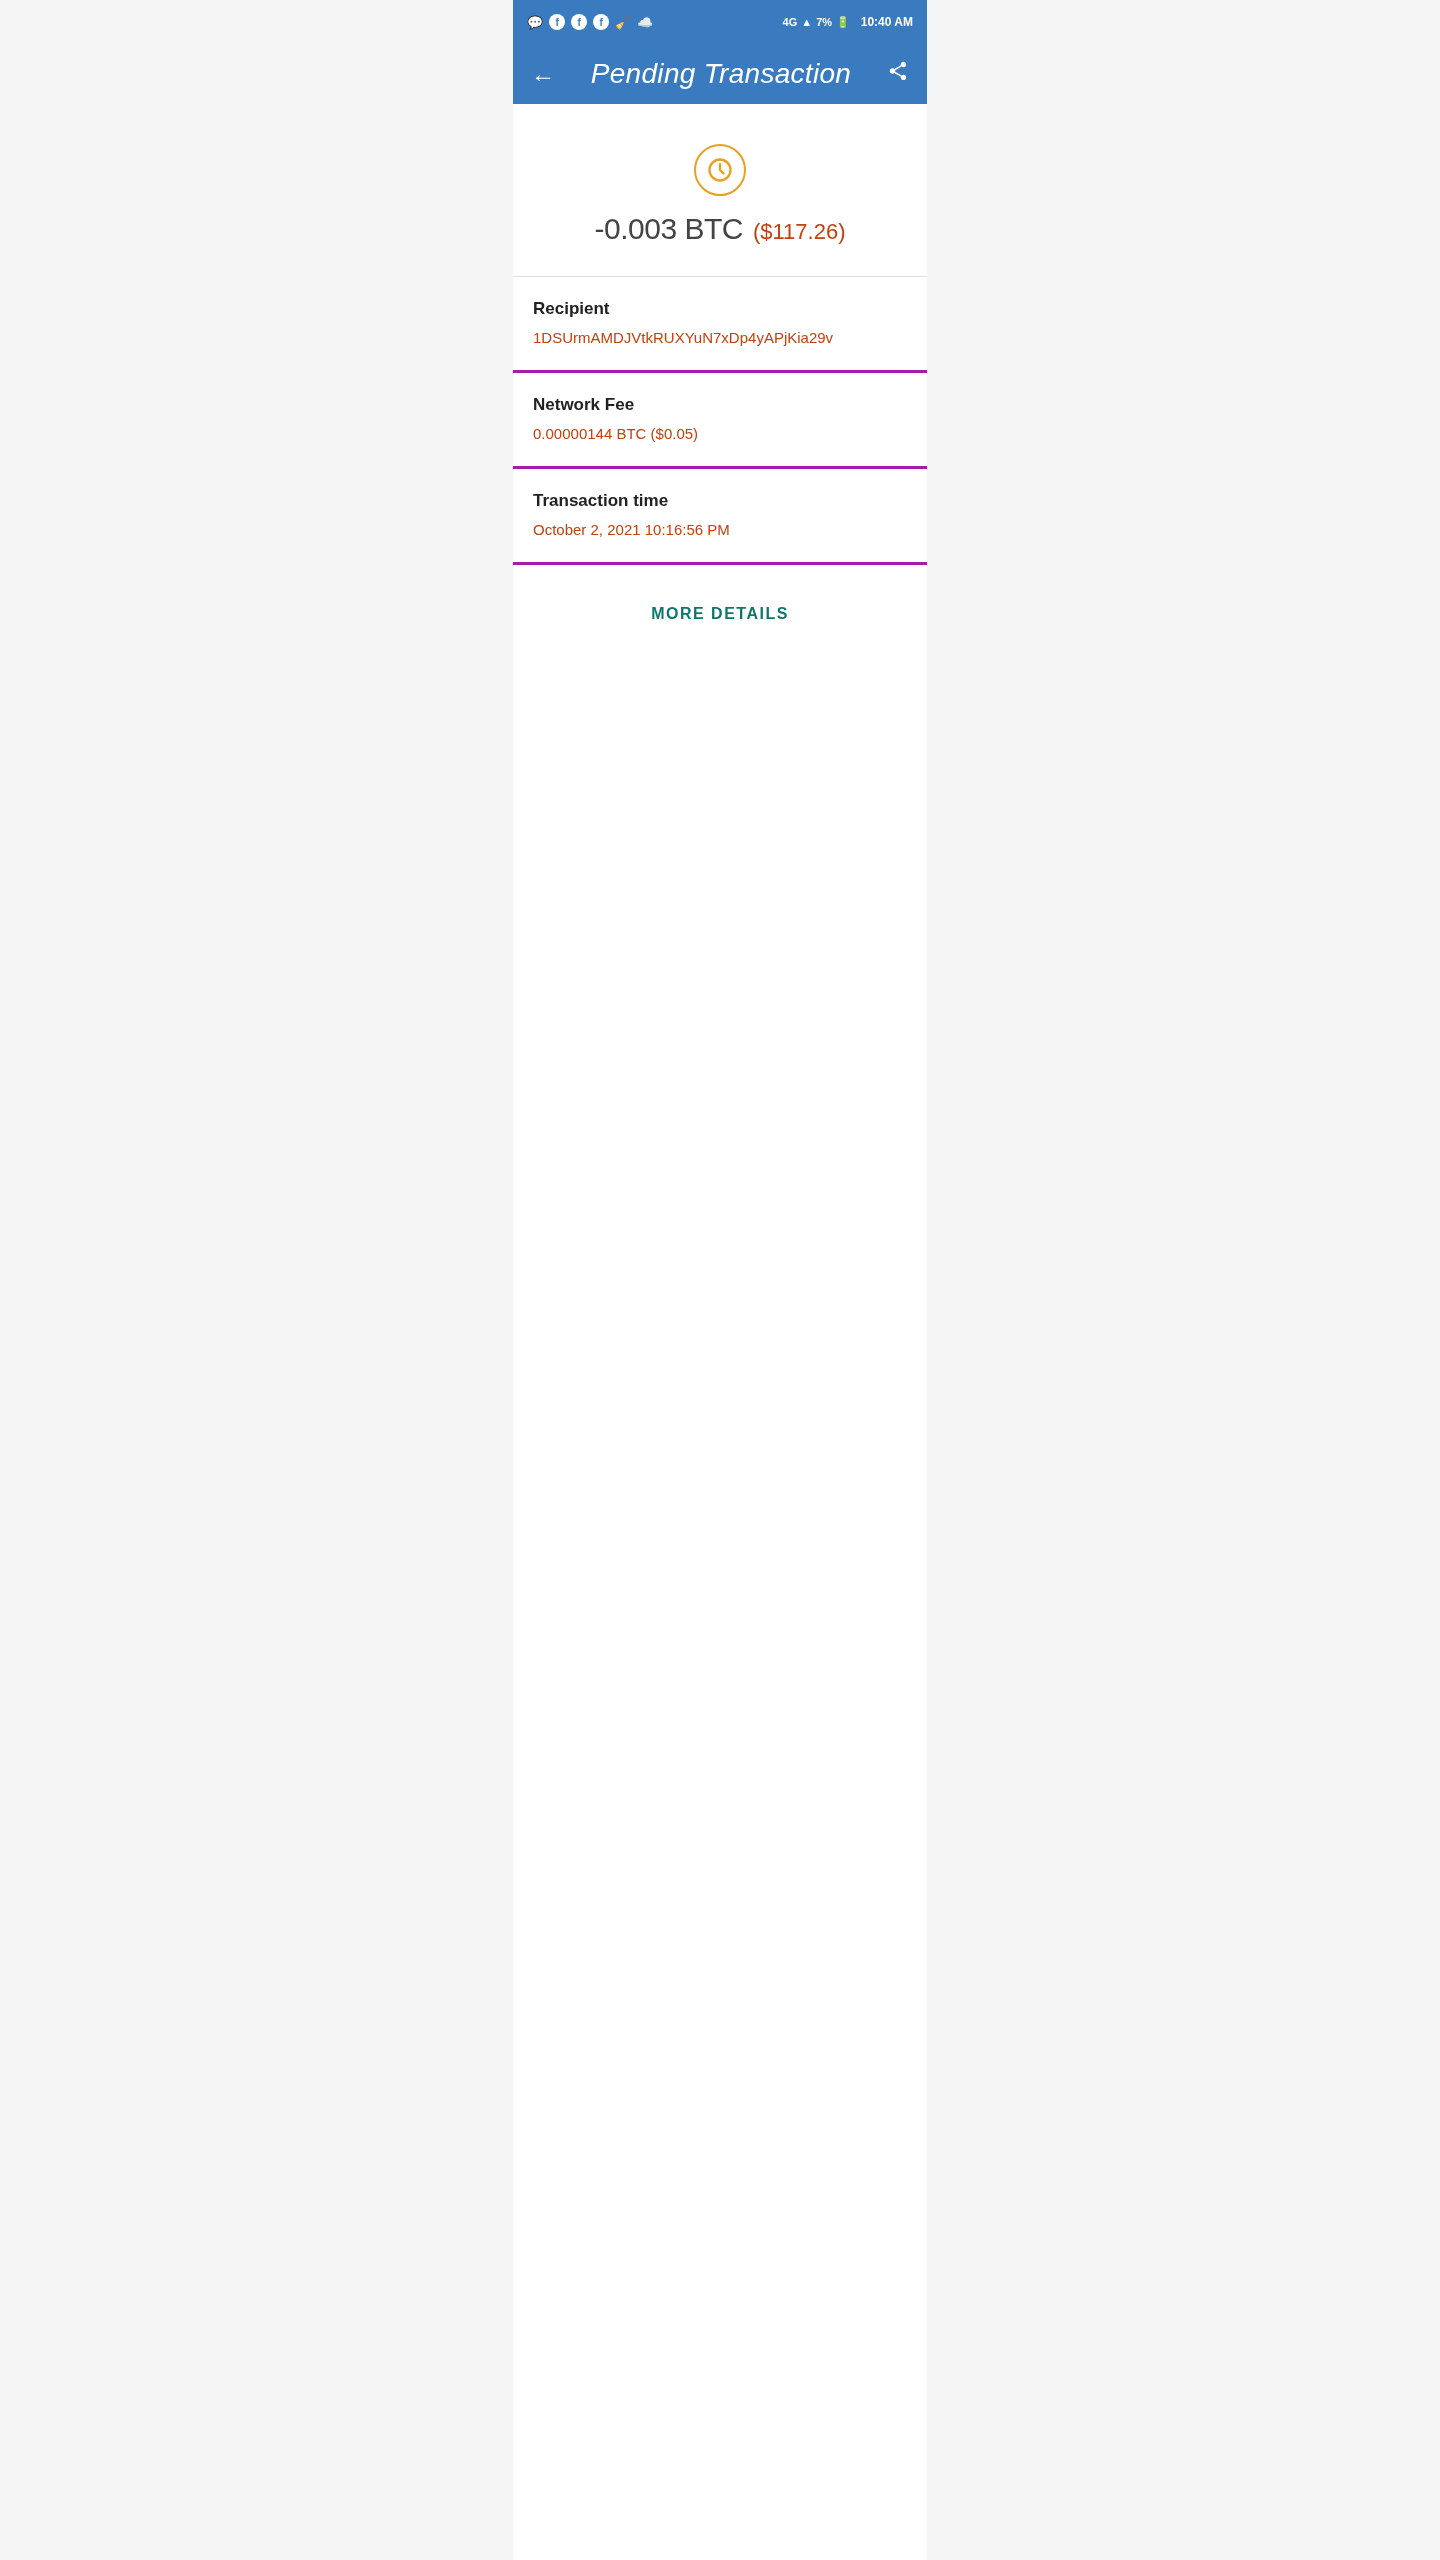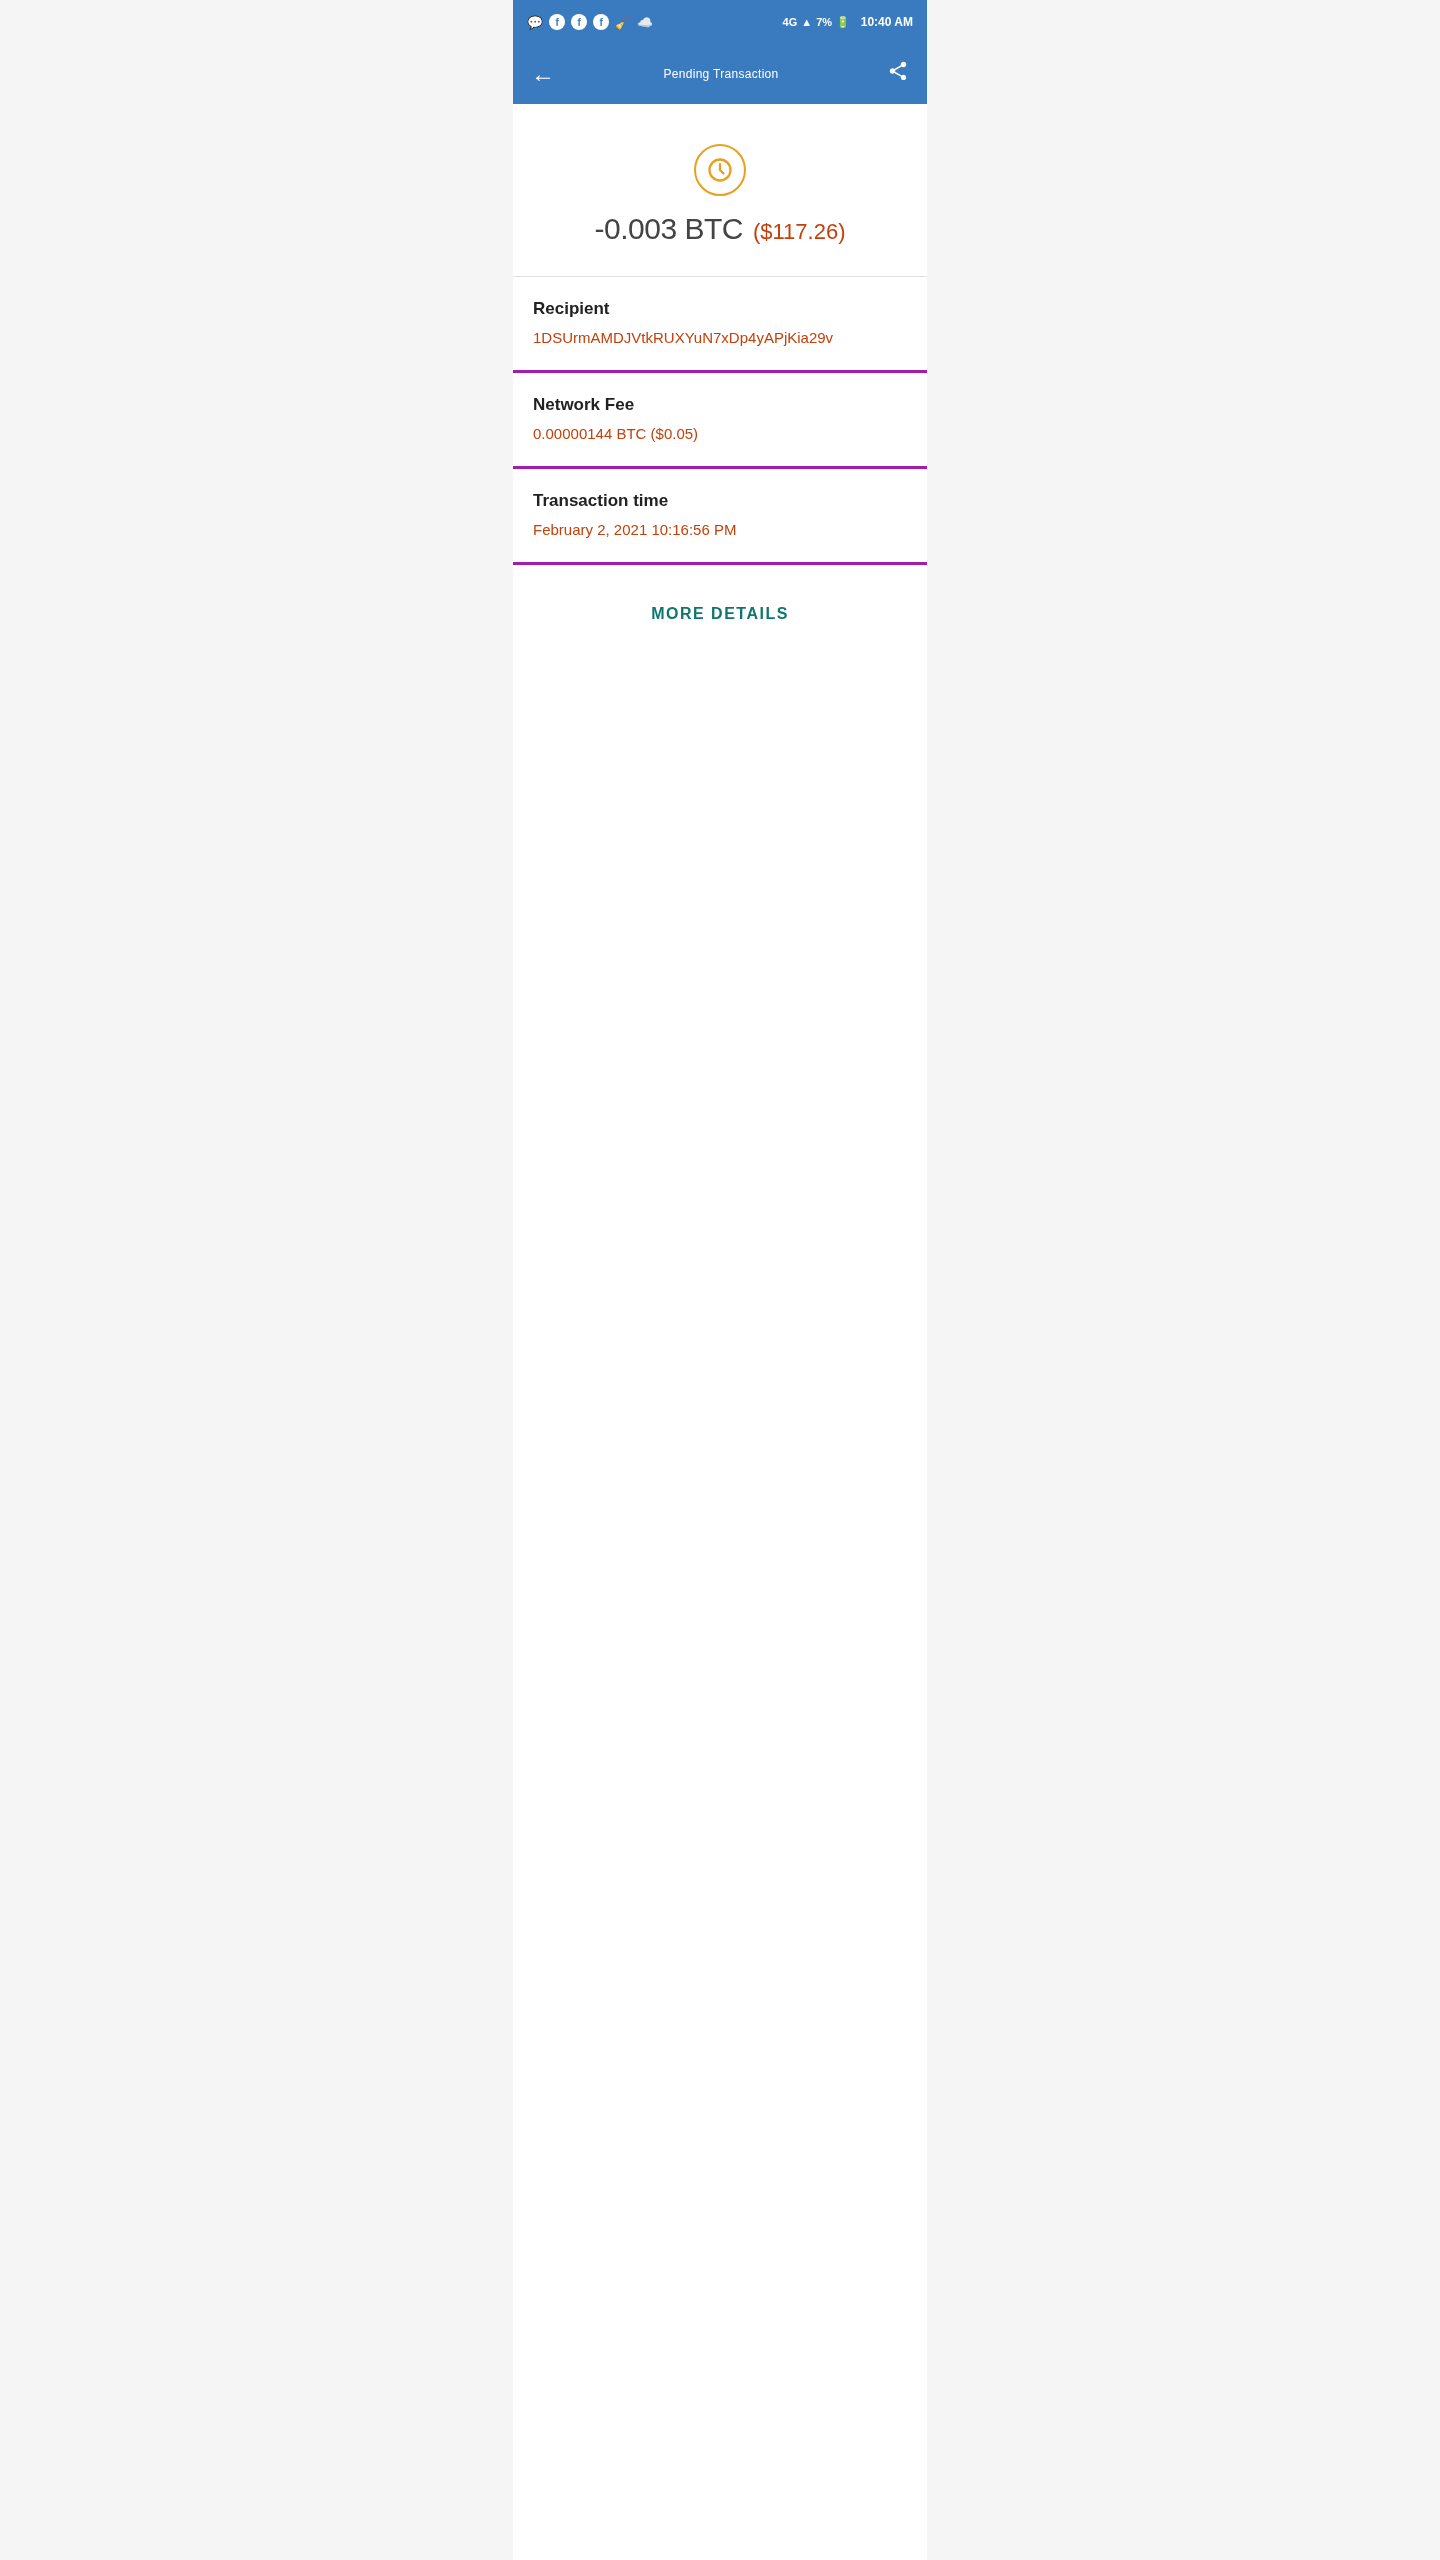--- a/index.html
+++ b/index.html
@@ -47,24 +47,25 @@
       background: #3a7bbf;
       color: white;
       display: flex;
       align-items: center;
       justify-content: space-between;
       padding: 12px 18px;
       height: 60px;
     }
 
     .app-bar-title {
-      font-size: 12px;
+      font-size: 28px;
       font-weight: 500;
       color: white;
       letter-spacing: 0.3px;
+      font-style: italic;
     }
 
     .app-bar-icon {
       color: white;
       font-size: 22px;
       cursor: pointer;
     }
 
     
     .content {
@@ -213,20 +214,20 @@
   </div>
 
   <div class="detail-row">
     <div class="detail-label">Network Fee</div>
     <div class="detail-value">0.00000144 BTC ($0.05)</div>
   </div>
 
 
   <div class="detail-row">
     <div class="detail-label">Transaction time</div>
-    <div class="detail-value">February 2, 2021  10:16:56 PM</div>
+    <div class="detail-value">October 2, 2021  10:16:56 PM</div>
   </div>
 
   <div class="more-details-section">
     <button class="more-details-btn">MORE DETAILS</button>
   </div>
 
 </div>
 
 </body></html>

